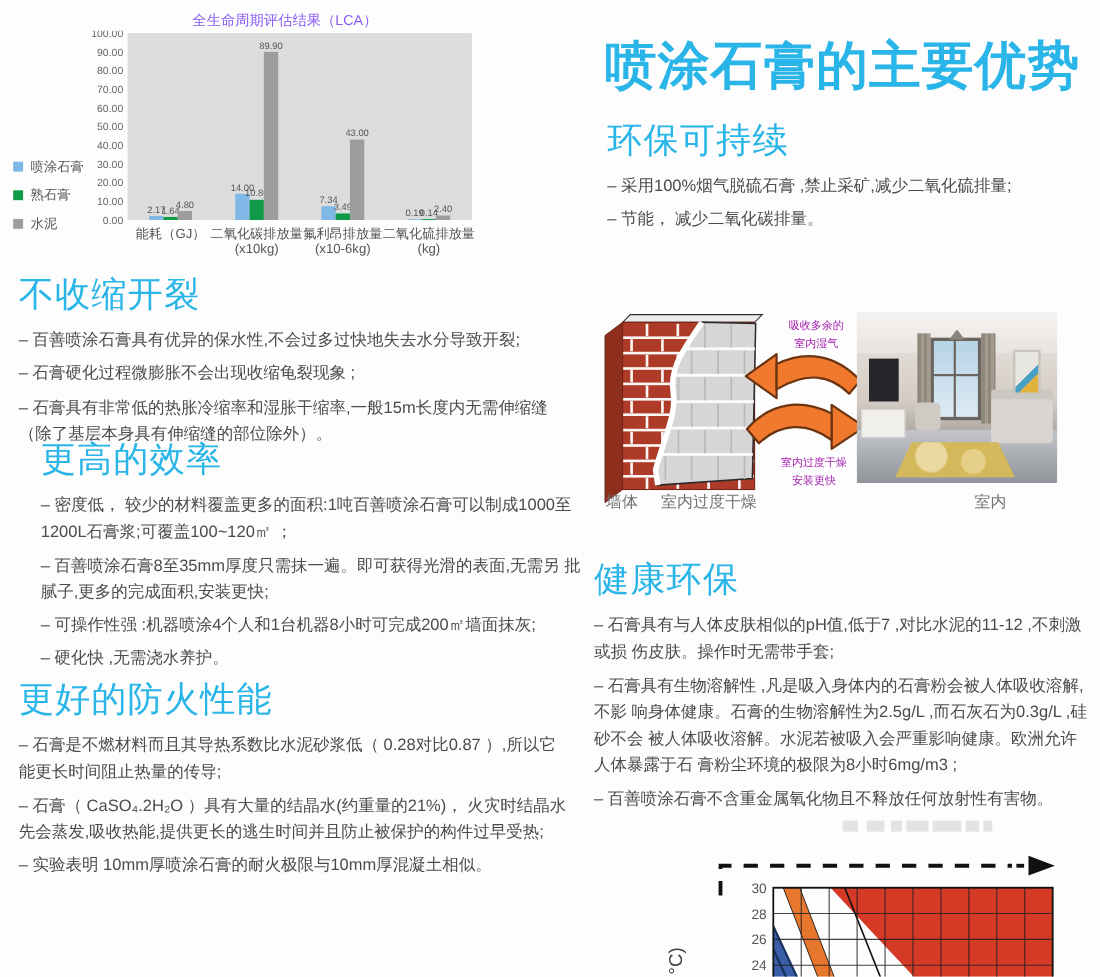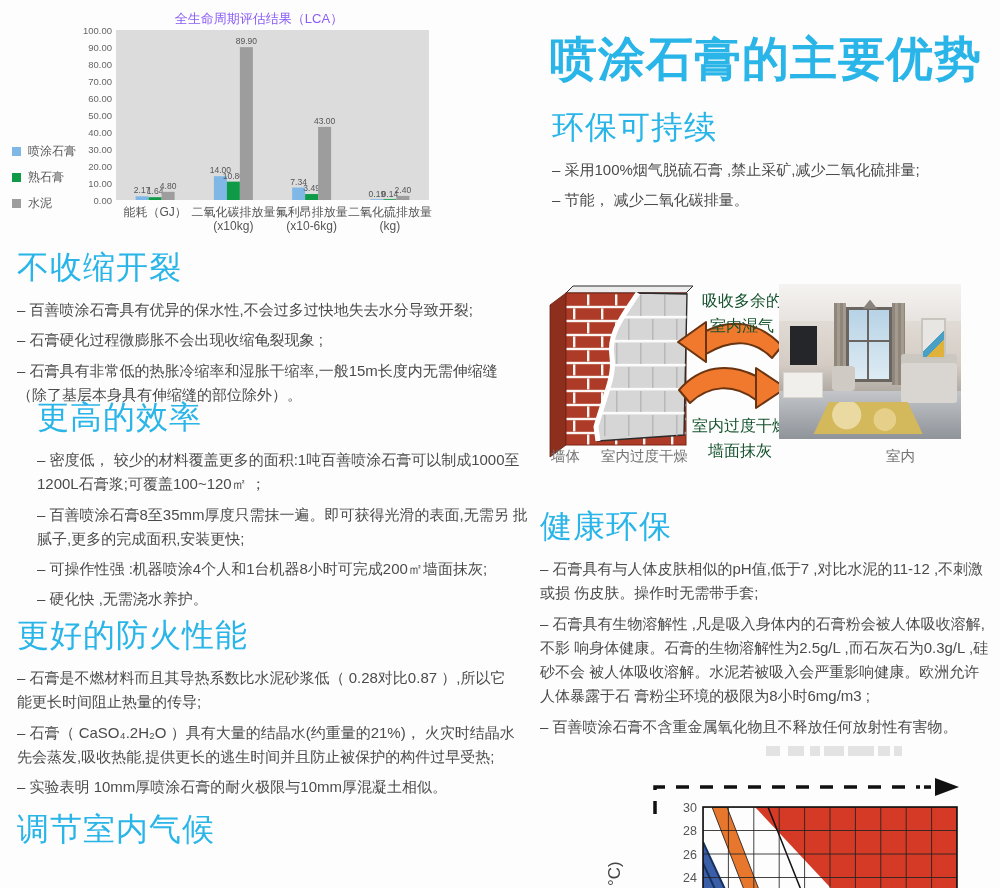--- a/index.html
+++ b/index.html
@@ -13,21 +13,21 @@
   .accent{color:#2ab5e8;}
   .headline{font-size:47px;font-weight:700;letter-spacing:1px;white-space:nowrap;}
   .sec-title{font-size:32px;font-weight:400;letter-spacing:1px;}
   .bullets{margin-top:8px;font-size:15px;color:#4b4b4b;}
   .bullet{line-height:1.62;margin-bottom:6px;}
   .chart-title{font-size:13px;color:#8b5cf6;text-align:center;height:18px;}
   .legend{font-size:12px;color:#555;}
   .legend-item{display:flex;align-items:center;margin-bottom:9px;}
   .legend-swatch{width:9px;height:9px;margin-right:7px;flex:0 0 auto;}
   .caption{font-size:14.5px;color:#737373;}
-  .arrow-note{font-size:16px;color:#14532d;text-align:center;line-height:1.55;}
+  .arrow-note{font-size:10px;color:#a21caf;text-align:center;line-height:1.55;}
   
   .room{width:182px;height:155px;overflow:hidden;background:linear-gradient(180deg,#ece8e4 0%,#d4ccc4 52%,#b3ada6 68%);}
   .room > div{position:absolute;}
   .room-ceiling{left:0;top:0;width:100%;height:24%;background:linear-gradient(180deg,#f5f3f1,#e7e3df);}
   .room-floor{left:0;bottom:0;width:100%;height:31%;background:linear-gradient(180deg,#c3c5c9,#8f949a);}
   .room-window{left:37%;top:15%;width:25%;height:48%;background:linear-gradient(180deg,#b7d3e6,#ddebf3);border:3px solid #6a6560;box-sizing:border-box;}
   .room-mullion-v{left:48.5%;top:16%;width:2px;height:45%;background:#6a6560;}
   .room-mullion-h{left:38%;top:36%;width:23%;height:2px;background:#6a6560;}
   .room-curtain-l{left:30%;top:12%;width:7%;height:53%;background:repeating-linear-gradient(90deg,#8f877b 0 3px,#a49b8e 3px 6px);}
   .room-curtain-r{left:62%;top:12%;width:7%;height:53%;background:repeating-linear-gradient(90deg,#8f877b 0 3px,#a49b8e 3px 6px);}
@@ -141,21 +141,20 @@
 <div class="abs" style="left:17px;top:614px;width:505px;">
   <div class="sec-title accent" style="color: rgb(42, 181, 232);">更好的防火性能</div>
   <div class="bullets">
       <div class="bullet">– 石膏是不燃材料而且其导热系数比水泥砂浆低（ 0.28对比0.87 ）,所以它 能更长时间阻止热量的传导;</div>
       <div class="bullet">– 石膏（ CaSO₄.2H₂O ）具有大量的结晶水(约重量的21%)， 火灾时结晶水 先会蒸发,吸收热能,提供更长的逃生时间并且防止被保护的构件过早受热;</div>
       <div class="bullet">– 实验表明 10mm厚喷涂石膏的耐火极限与10mm厚混凝土相似。</div>
     </div>
 </div>
 
 <div class="abs" style="left:17px;top:808px;width:505px;">
-  <div class="sec-title accent" style="color: rgb(42, 181, 232);">调节室内气候</div>
 </div>
 
 <div class="abs" style="left:540px;top:505px;width:452px;">
   <div class="sec-title accent" style="color: rgb(42, 181, 232);">健康环保</div>
   <div class="bullets">
       <div class="bullet">– 石膏具有与人体皮肤相似的pH值,低于7 ,对比水泥的11-12 ,不刺激或损 伤皮肤。操作时无需带手套;</div>
       <div class="bullet">– 石膏具有生物溶解性 ,凡是吸入身体内的石膏粉会被人体吸收溶解,不影 响身体健康。石膏的生物溶解性为2.5g/L ,而石灰石为0.3g/L ,硅砂不会 被人体吸收溶解。水泥若被吸入会严重影响健康。欧洲允许人体暴露于石 膏粉尘环境的极限为8小时6mg/m3 ;</div>
       <div class="bullet">– 百善喷涂石膏不含重金属氧化物且不释放任何放射性有害物。</div>
     </div>
 </div>
@@ -264,21 +263,21 @@
       <path d="M80,58 C52,44 24,48 3,72 L14,85 C33,67 57,65 80,82 Z"></path>
     </g>
   </svg>
 
 <div class="abs arrow-note" style="left:692px;top:289px;width:100px;">
   <span>吸收多余的</span><br>
   <span>室内湿气</span>
 </div>
 <div class="abs arrow-note" style="left:684px;top:414px;width:112px;">
   <span>室内过度干燥</span><br>
-  <span>墙面抹灰</span>
+  <span>安装更快</span>
 </div>
 
 <div class="abs room" style="left:779px;top:284px;">
   <div class="room-ceiling"></div>
   <div class="room-floor"></div>
   <div class="room-curtain-l"></div>
   <div class="room-curtain-r"></div>
   <div class="room-window"></div>
   <div class="room-mullion-v"></div>
   <div class="room-mullion-h"></div>

